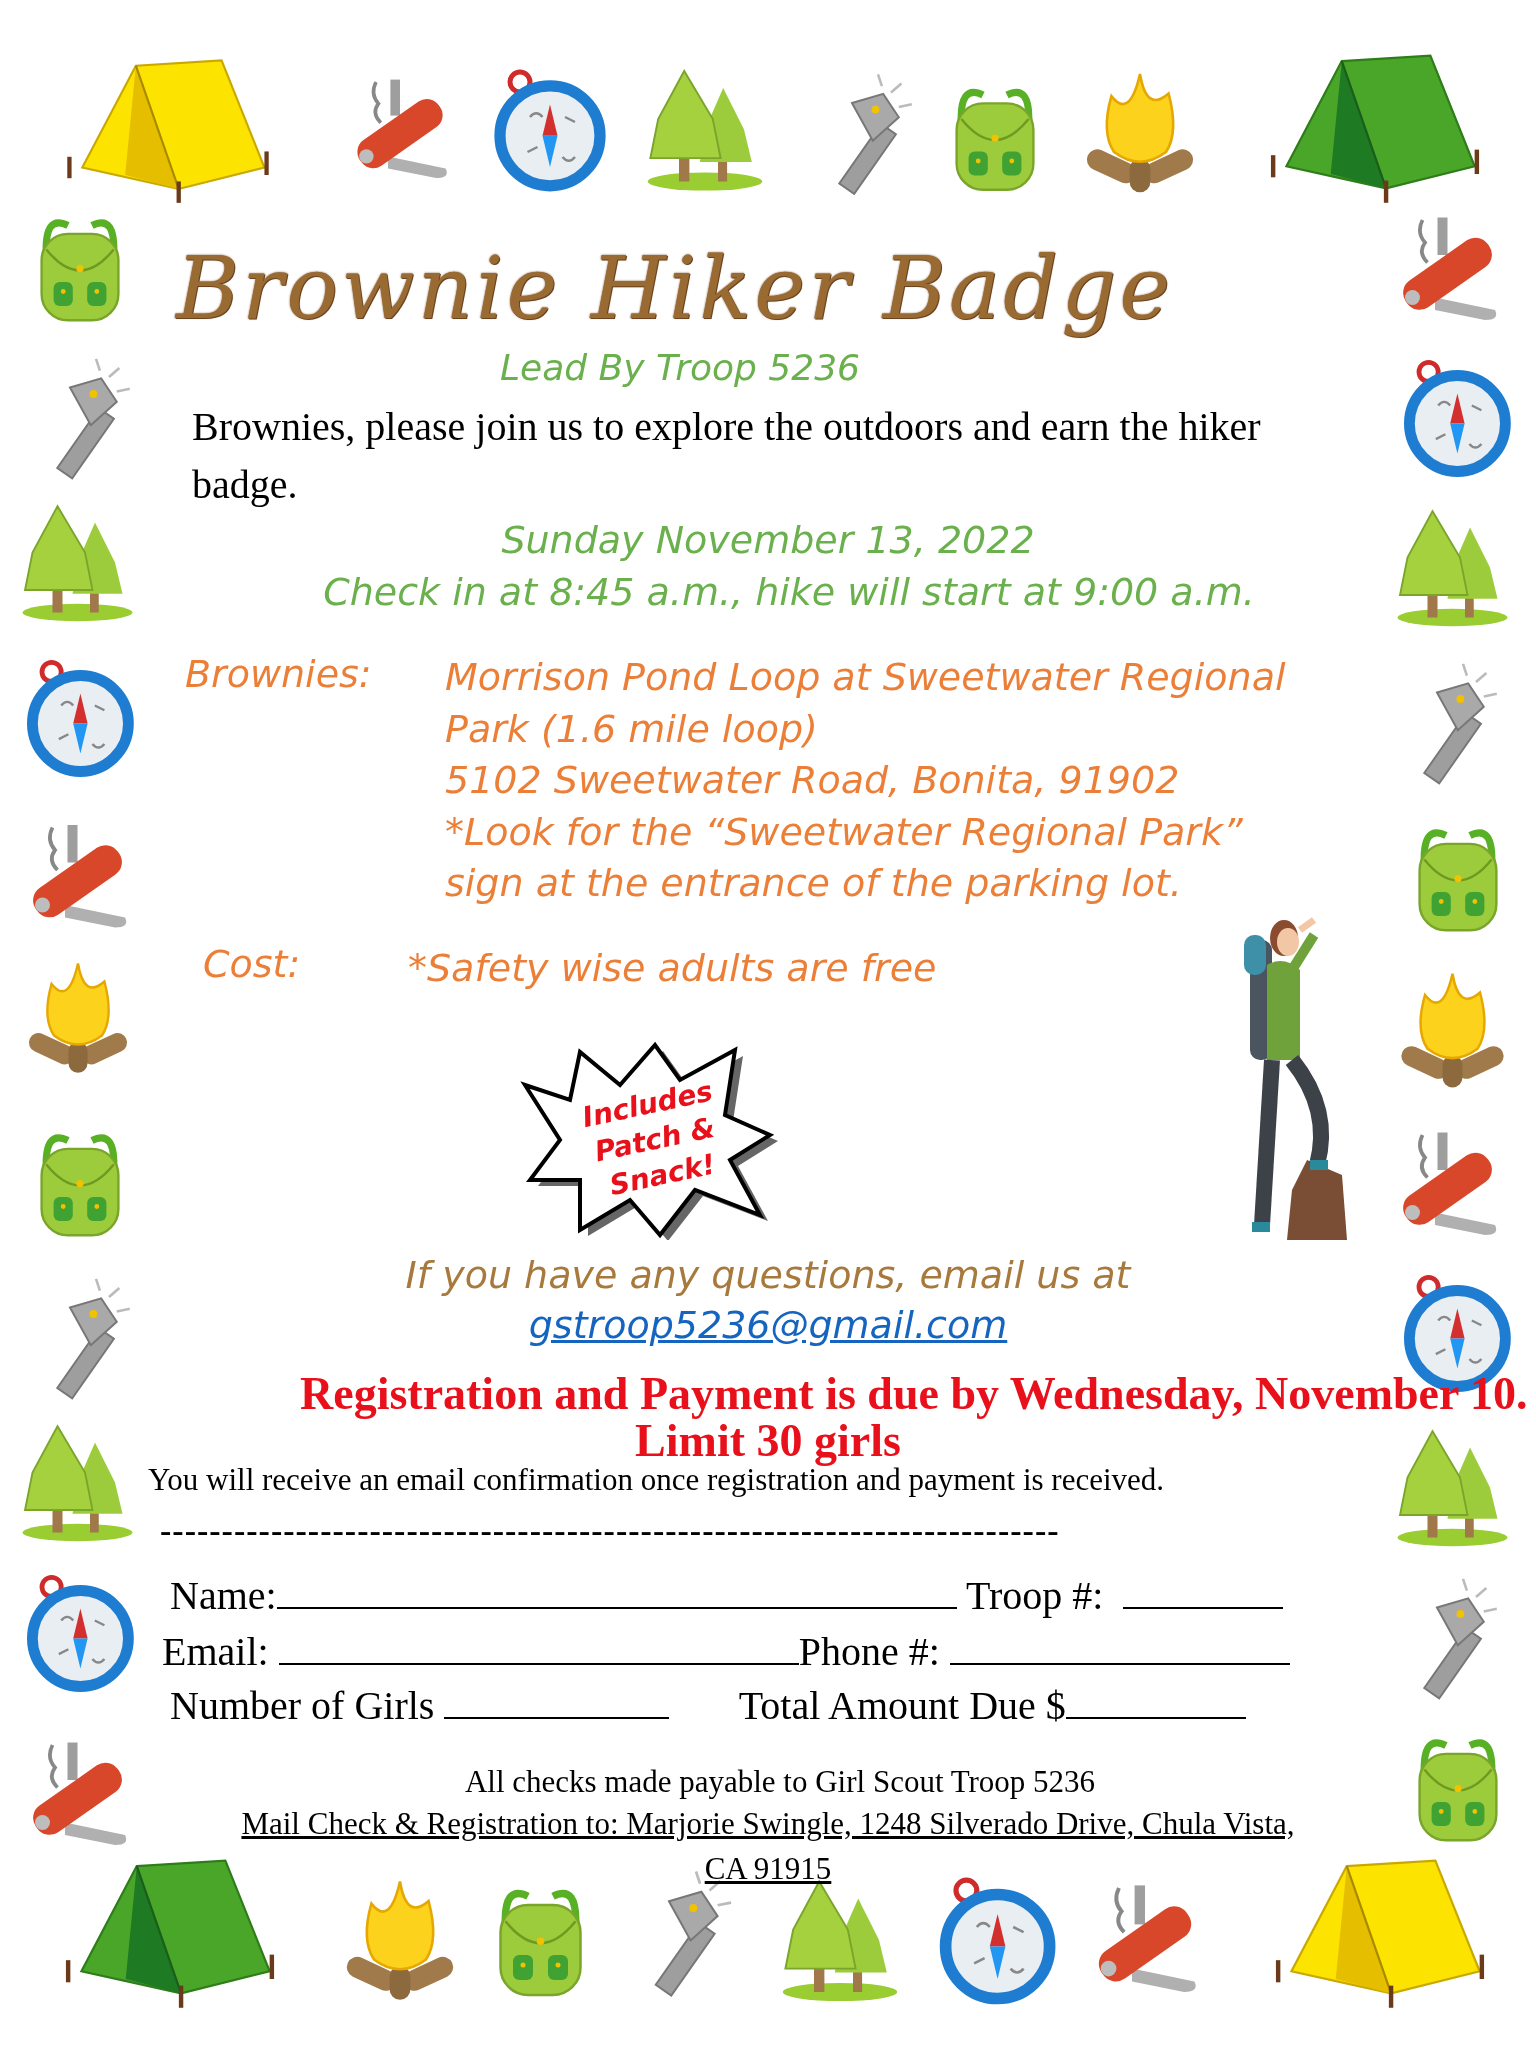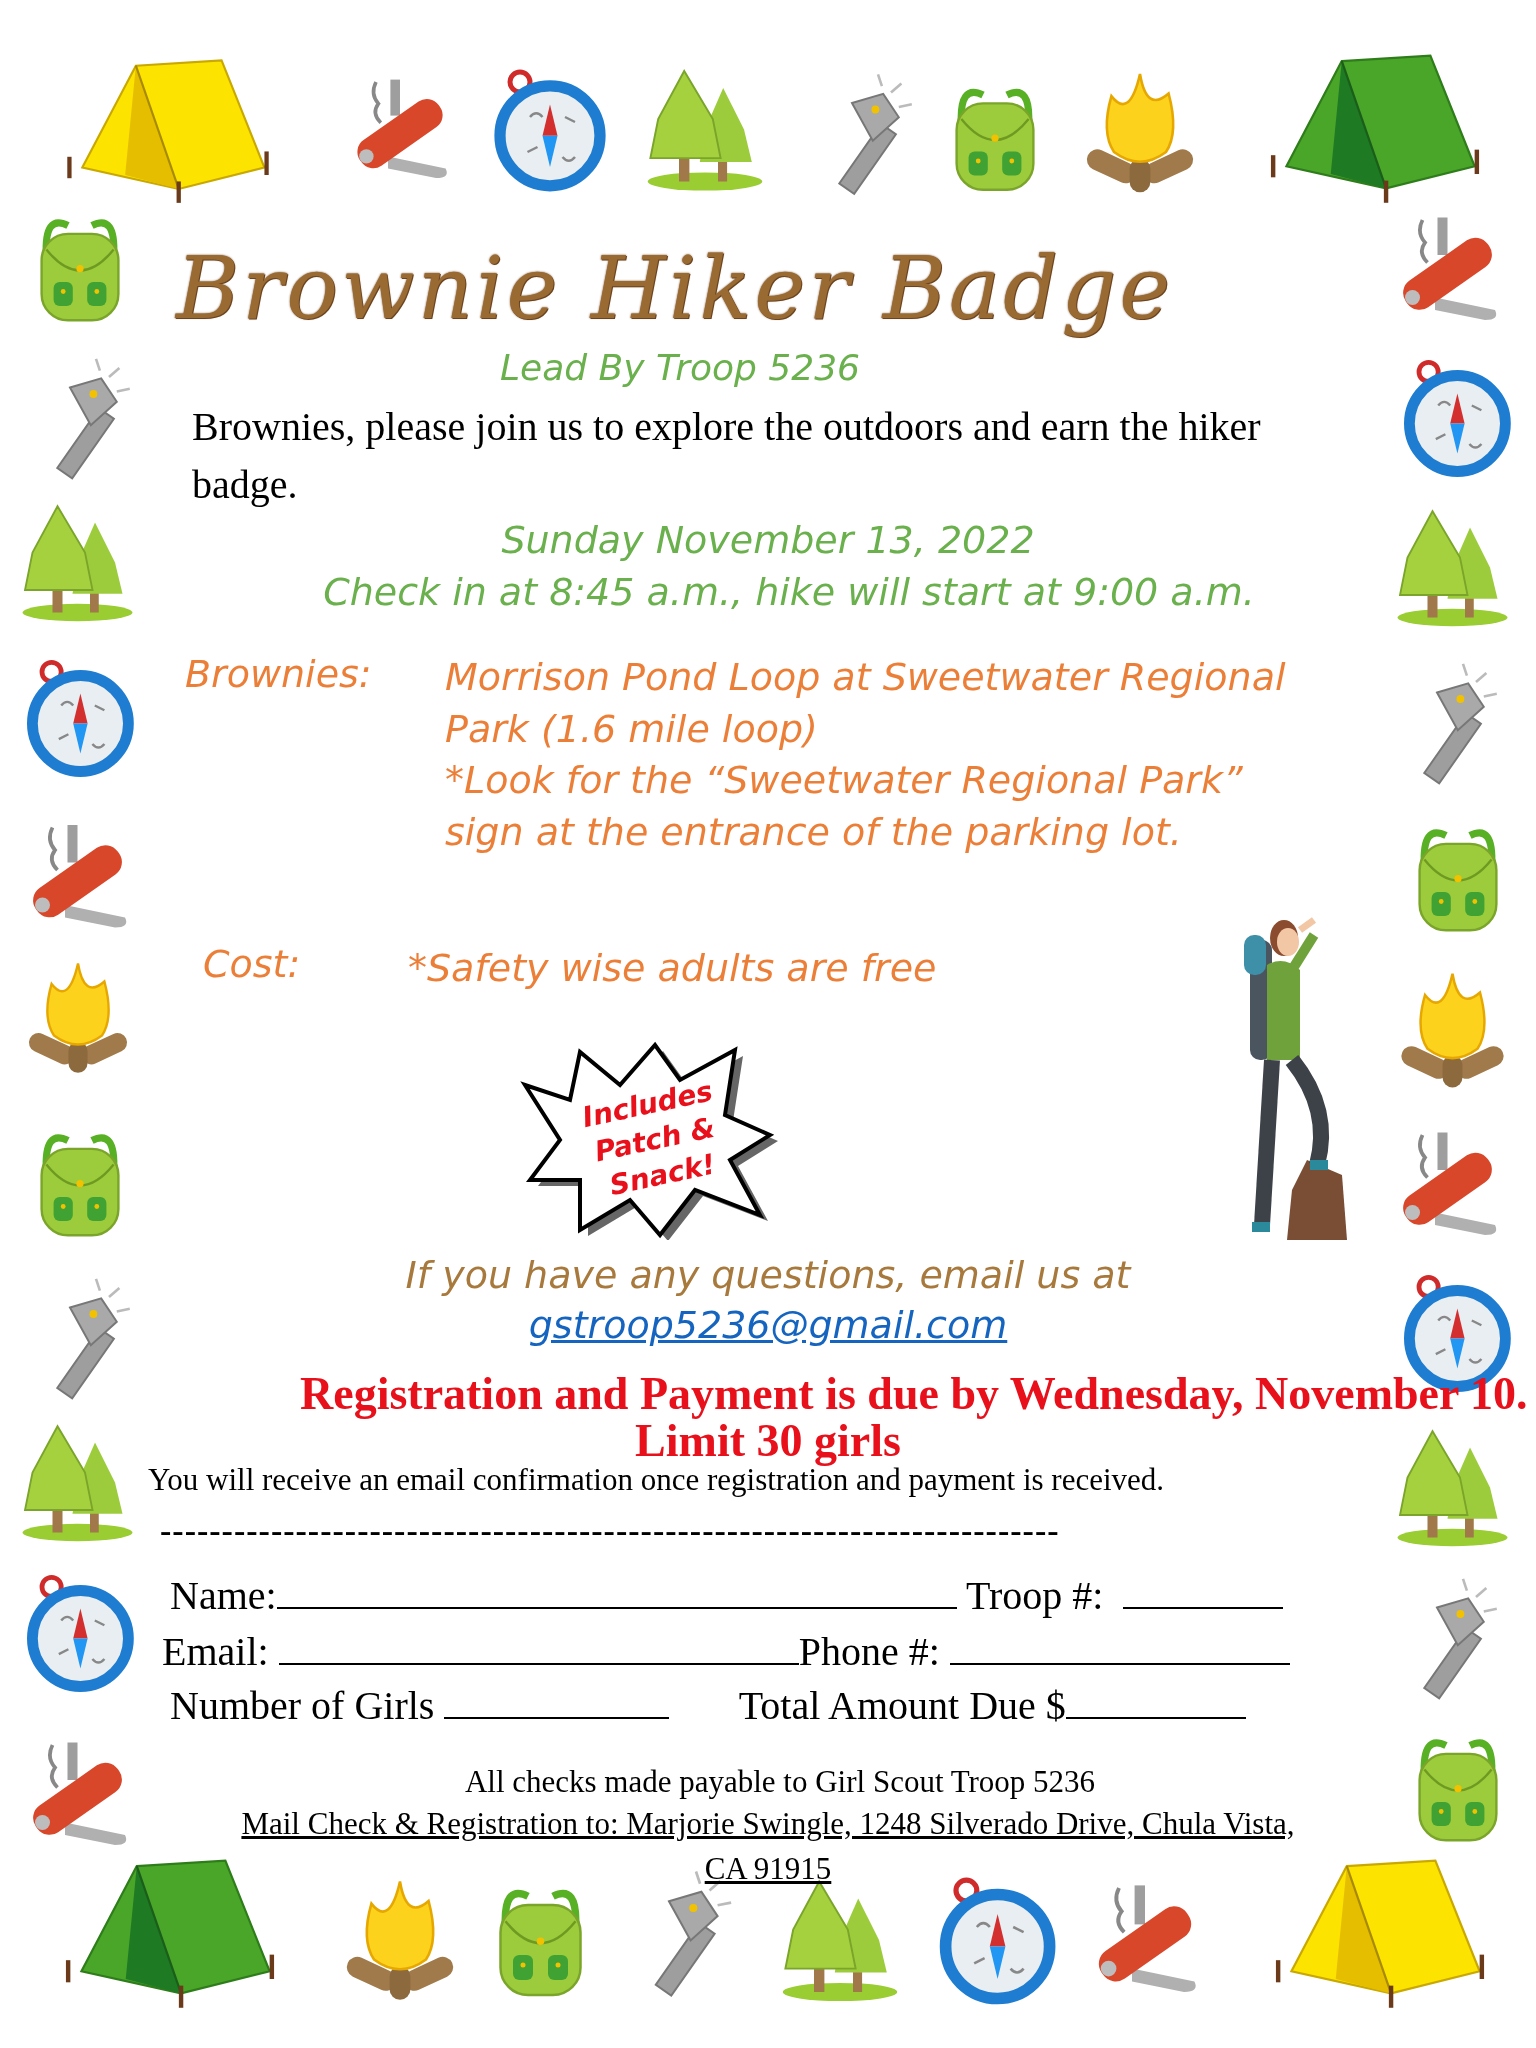--- a/index.html
+++ b/index.html
@@ -311,20 +311,21 @@
 <div class="abs lead hand">Lead By Troop 5236</div>
 <div class="abs intro">Brownies, please join us to explore the outdoors and earn the hiker badge.</div>
 
 <div class="abs date hand" style="top:518px;">Sunday November 13, 2022</div>
 <div class="abs date hand" style="top:570px;padding-left:21px;">Check in at 8:45 a.m., hike will start at 9:00 a.m.</div>
 
 <div class="abs orange hand loc-label">Brownies:</div>
 <div class="abs orange hand loc-lines">
   <div>Morrison Pond Loop at Sweetwater Regional</div>
   <div>Park (1.6 mile loop)</div>
+  <div>5102 Sweetwater Road, Bonita, 91902</div>
   <div>*Look for the “Sweetwater Regional Park”</div>
   <div>sign at the entrance of the parking lot.</div>
 </div>
 
 <div class="abs orange hand cost-label">Cost:</div>
 <div class="abs orange hand cost-lines">
   <div>*Safety wise adults are free</div>
 </div>
 
 <div class="abs burst">

